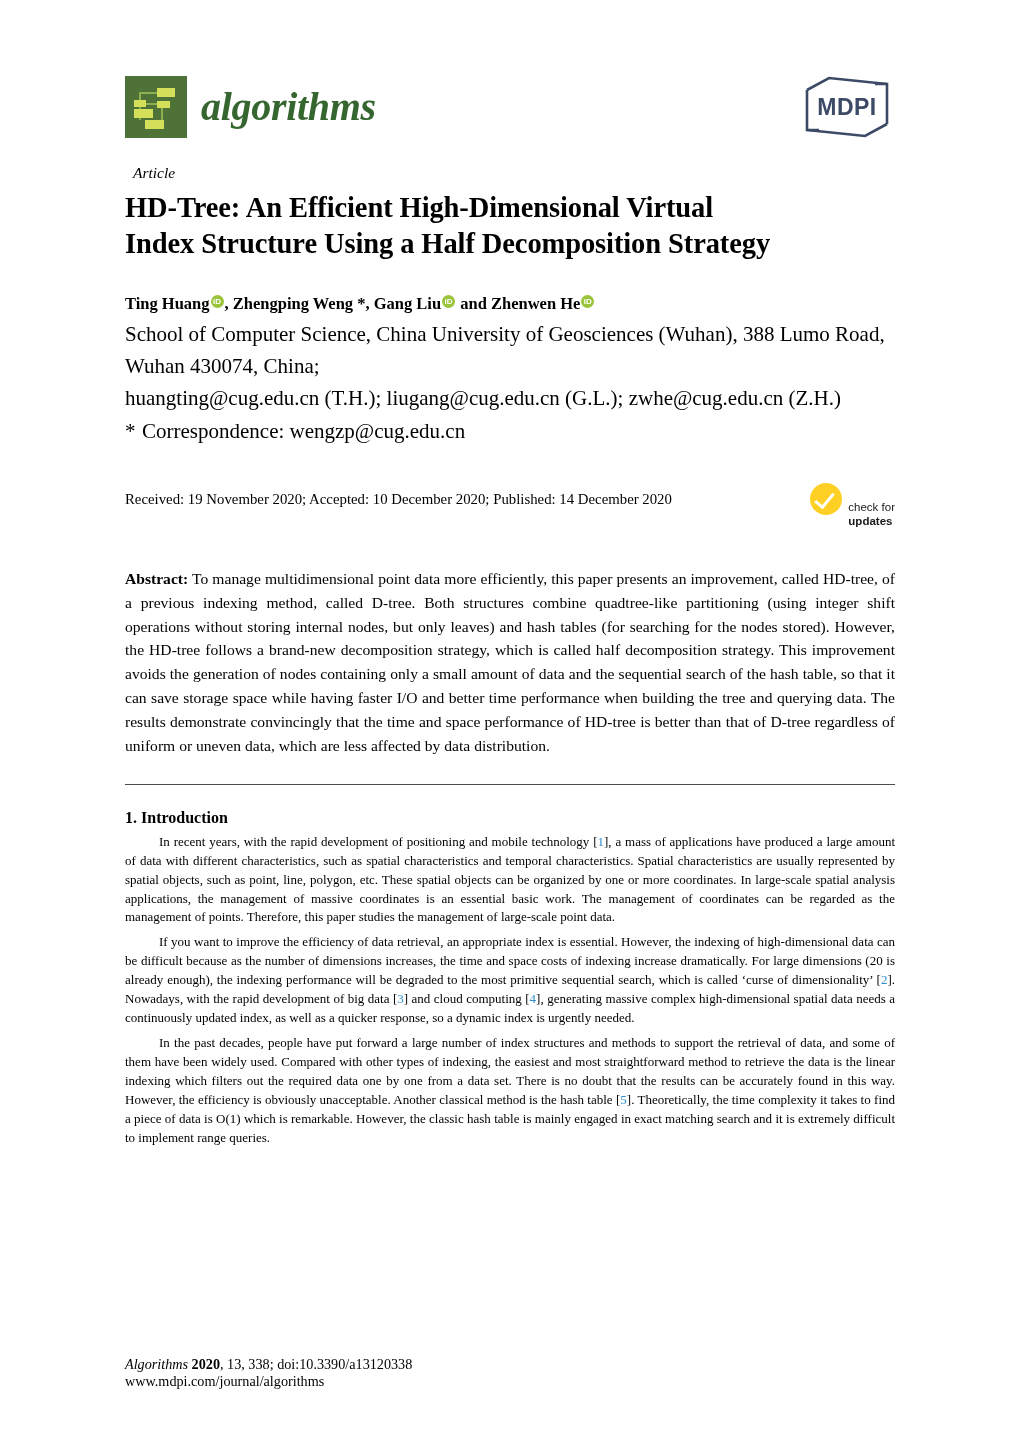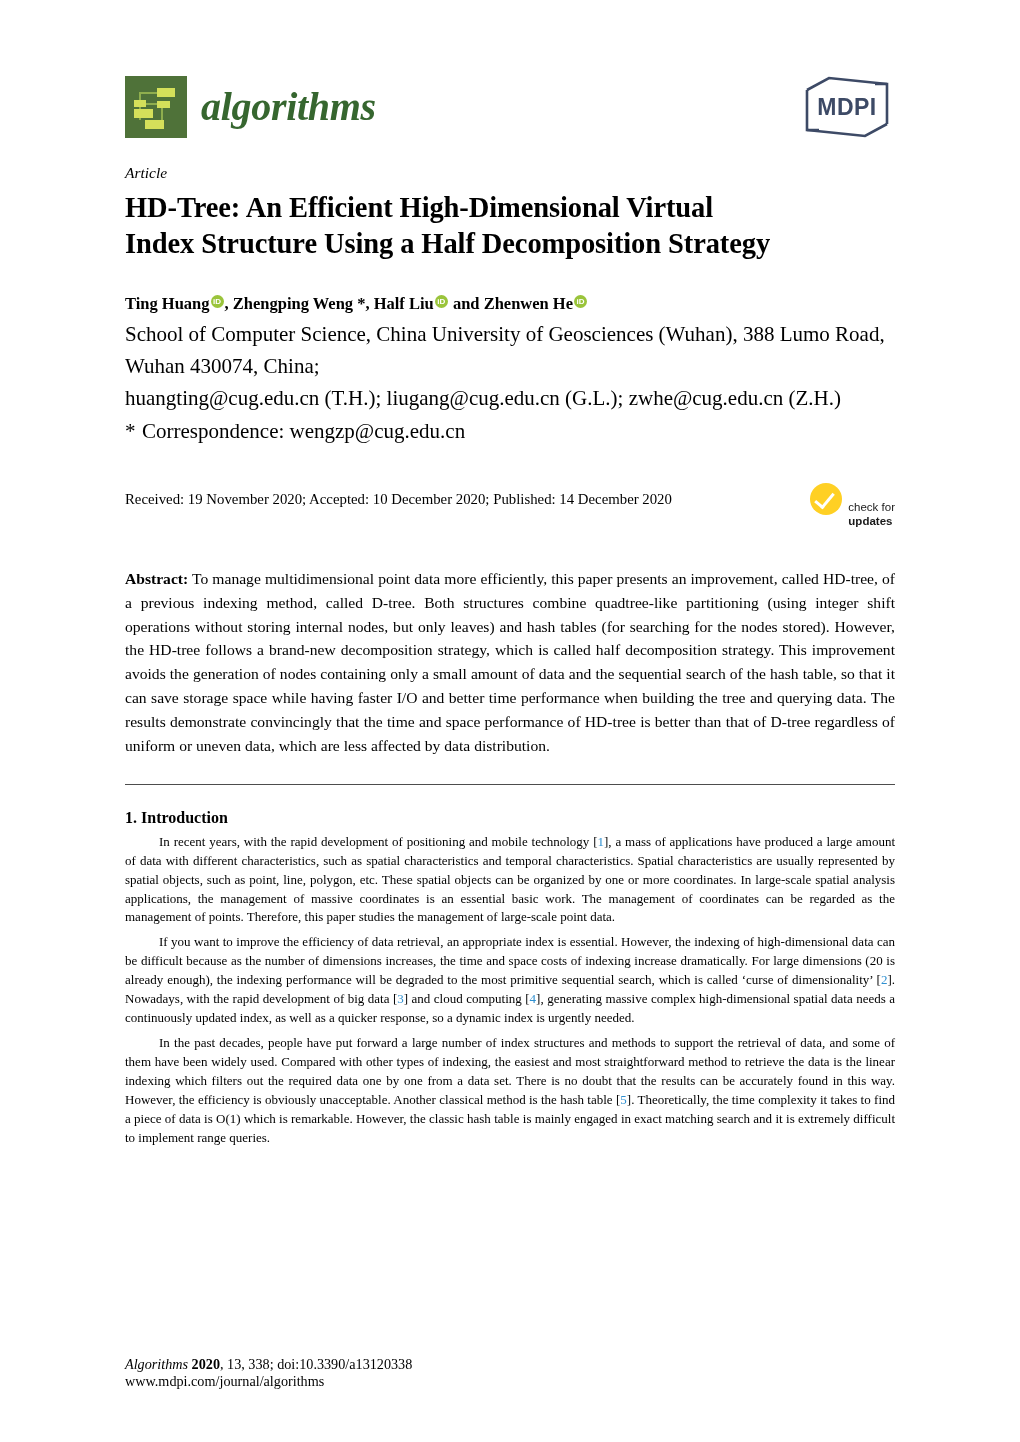--- a/index.html
+++ b/index.html
@@ -66,20 +66,21 @@
     position: relative;
     flex: none;
   }
 
   
   .article-type {
     font-style: italic;
     font-size: 15.5px;
     margin-top: 22px;
     color: #000;
+    margin-left: 8px;
   }
   .paper-title {
     font-family: "Liberation Serif", "DejaVu Serif", serif;
     font-weight: bold;
     font-size: 28.5px;
     line-height: 1.27;
     margin-top: 8px;
     letter-spacing: -0.1px;
   }
 
@@ -251,21 +252,21 @@
   </div>
 
   <div class="article-type">Article</div>
 
   <h1 class="paper-title">
     <span>HD-Tree: An Efficient High-Dimensional Virtual</span><br>
     <span>Index Structure Using a Half Decomposition Strategy</span>
   </h1>
 
   <div class="authors">
-    <span>Ting Huang</span><span class="orcid"></span><span>, </span><span>Zhengping Weng *</span><span>, </span><span>Half Liu</span><span class="orcid"></span><span> and </span><span>Zhenwen He</span><span class="orcid"></span>
+    <span>Ting Huang</span><span class="orcid"></span><span>, </span><span>Zhengping Weng *</span><span>, </span><span>Gang Liu</span><span class="orcid"></span><span> and </span><span>Zhenwen He</span><span class="orcid"></span>
   </div>
 
   <div class="affiliation">
     <div>School of Computer Science, China University of Geosciences (Wuhan), 388 Lumo Road, Wuhan 430074, China;</div>
     <div>huangting@cug.edu.cn (T.H.); liugang@cug.edu.cn (G.L.); zwhe@cug.edu.cn (Z.H.)</div>
     <div class="corr"><span class="corr-star">*</span><span>Correspondence: wengzp@cug.edu.cn</span></div>
   </div>
 
   <div class="dates-row">
     <div class="dates">Received: 19 November 2020; Accepted: 10 December 2020; Published: 14 December 2020</div>

